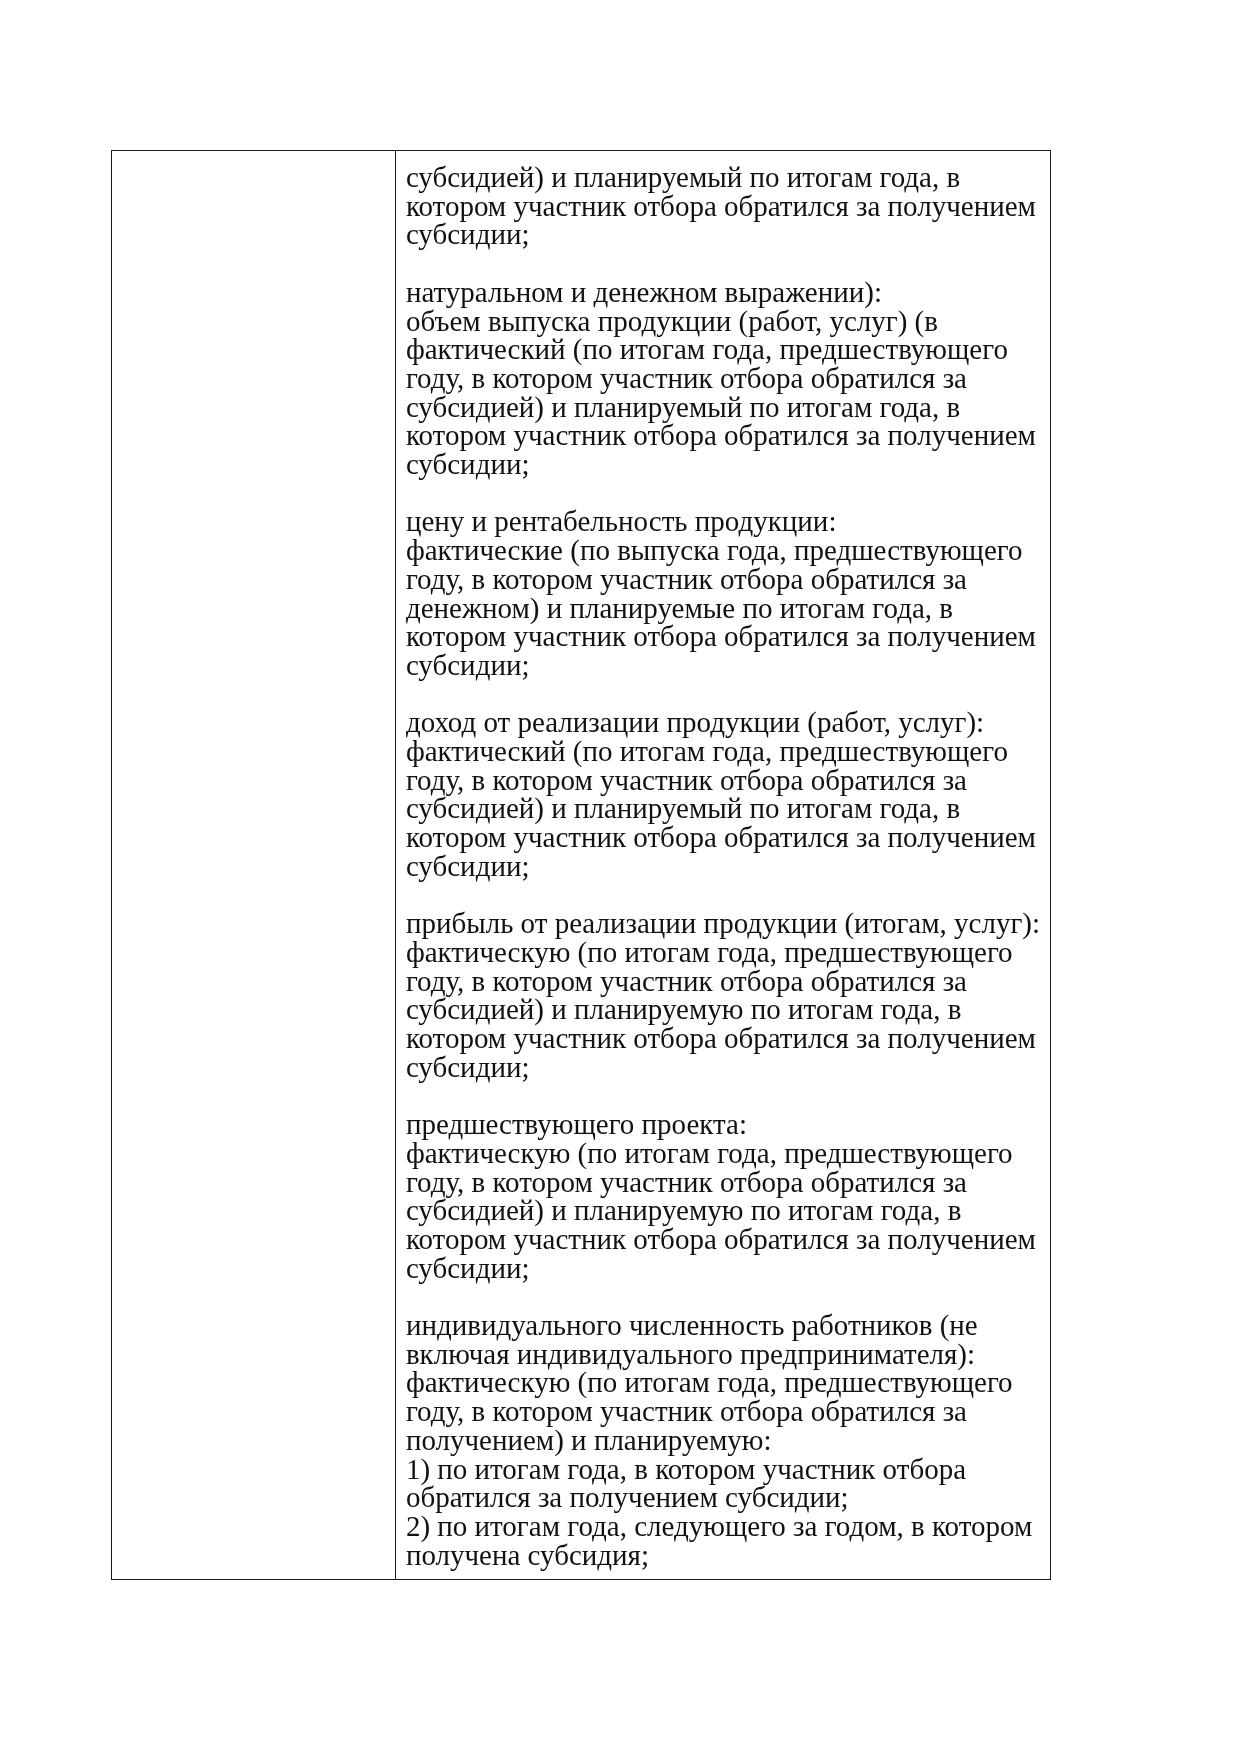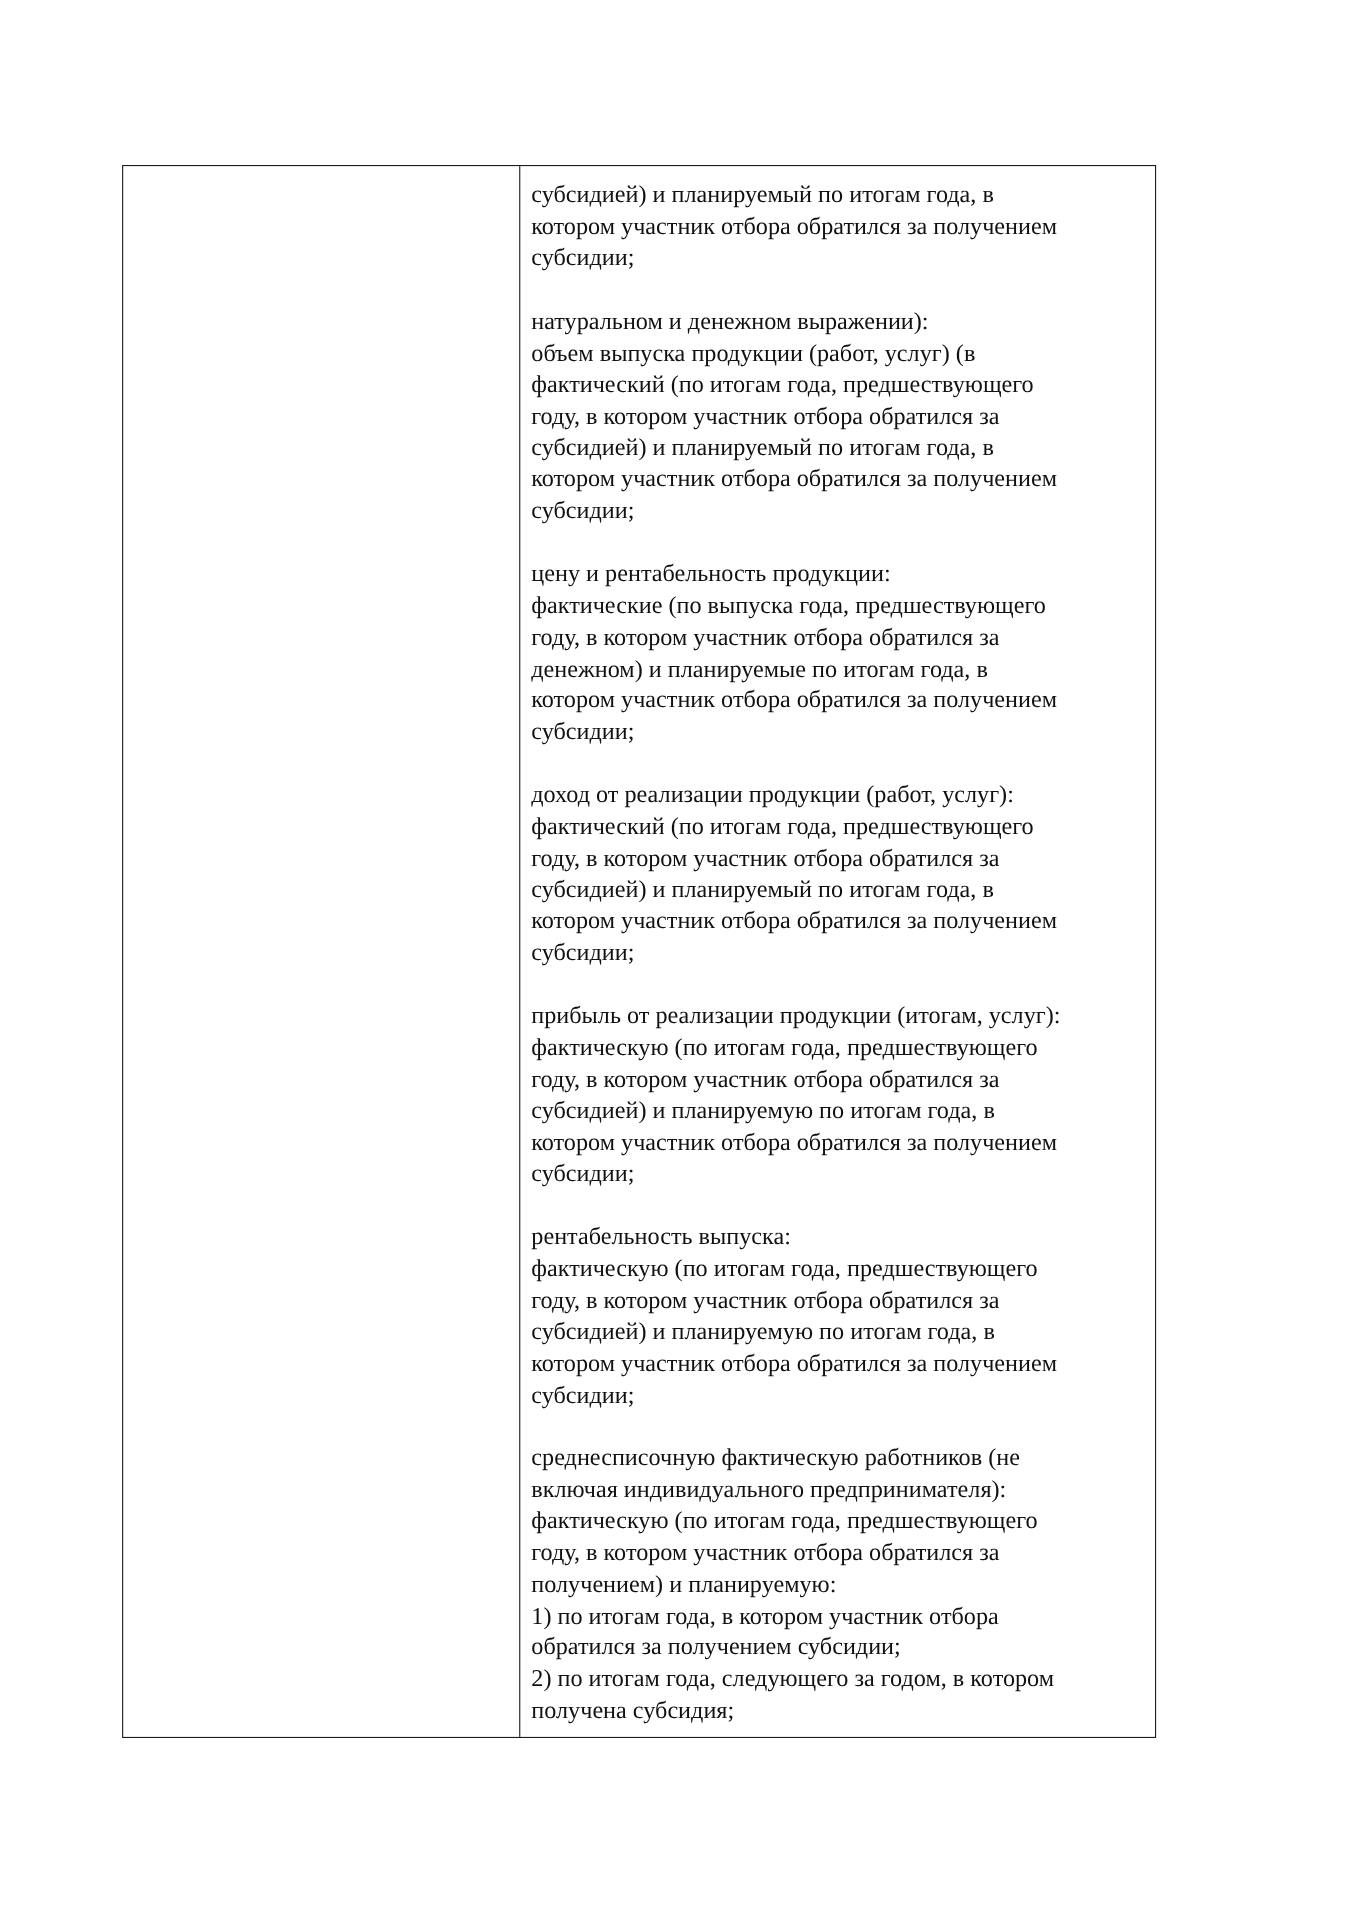--- a/index.html
+++ b/index.html
@@ -16,21 +16,21 @@
     width: 361px;
     border-right: 1.5px solid #1a1a1a;
     box-sizing: border-box;
     height: 100%;
   }
   .col-right {
     flex: 1;
     padding: 12px 10px 0 10px;
     box-sizing: border-box;
     font-family: "Liberation Serif", "DejaVu Serif", serif;
-    font-size: 22px;
+    font-size: 29px;
     line-height: 28.7px;
     color: #111111;
   }
   .para { margin: 0 0 28.7px 0; }
   .para:last-child { margin-bottom: 0; }
   .line { display: block; white-space: nowrap; }
 </style>
 </head>
 <body>
 
@@ -75,30 +75,30 @@
     <div class="para">
       <span class="line">прибыль от реализации продукции (итогам, услуг):</span>
       <span class="line">фактическую (по итогам года, предшествующего</span>
       <span class="line">году, в котором участник отбора обратился за</span>
       <span class="line">субсидией) и планируемую по итогам года, в</span>
       <span class="line">котором участник отбора обратился за получением</span>
       <span class="line">субсидии;</span>
     </div>
 
     <div class="para">
-      <span class="line">рентабельность выпуска:</span>
+      <span class="line">предшествующего проекта:</span>
       <span class="line">фактическую (по итогам года, предшествующего</span>
       <span class="line">году, в котором участник отбора обратился за</span>
       <span class="line">субсидией) и планируемую по итогам года, в</span>
       <span class="line">котором участник отбора обратился за получением</span>
       <span class="line">субсидии;</span>
     </div>
 
     <div class="para">
-      <span class="line">среднесписочную фактическую работников (не</span>
+      <span class="line">индивидуального численность работников (не</span>
       <span class="line">включая индивидуального предпринимателя):</span>
       <span class="line">фактическую (по итогам года, предшествующего</span>
       <span class="line">году, в котором участник отбора обратился за</span>
       <span class="line">получением) и планируемую:</span>
       <span class="line">1) по итогам года, в котором участник отбора</span>
       <span class="line">обратился за получением субсидии;</span>
       <span class="line">2) по итогам года, следующего за годом, в котором</span>
       <span class="line">получена субсидия;</span>
     </div>
 

